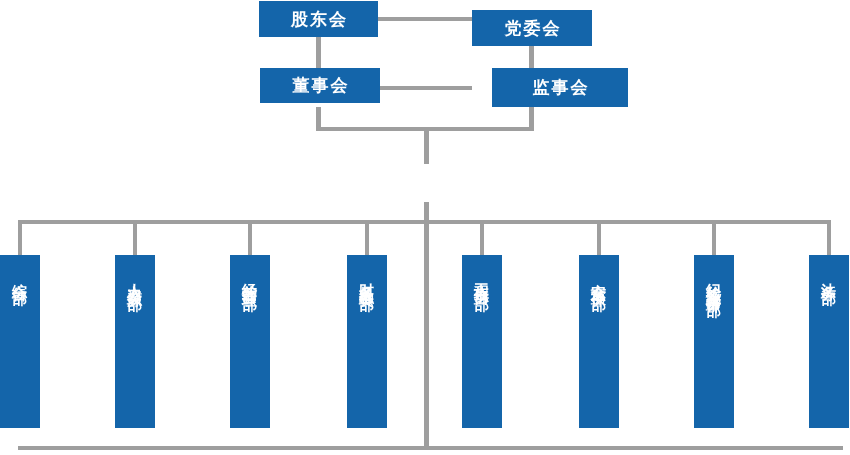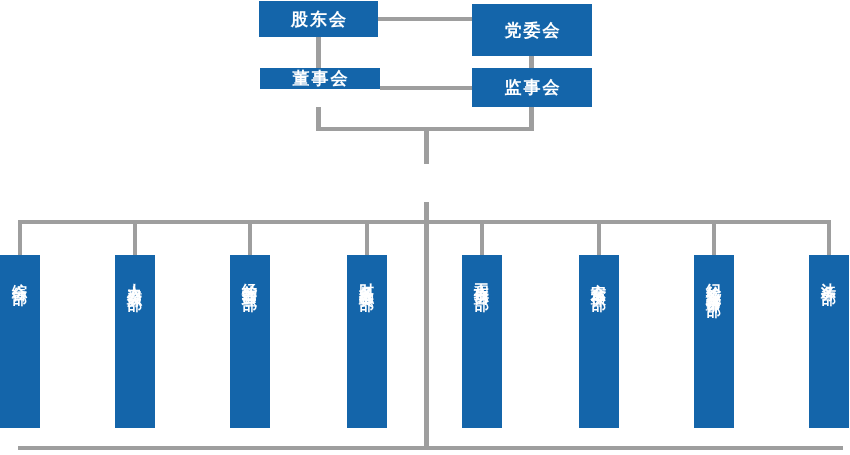--- a/index.html
+++ b/index.html
@@ -76,27 +76,27 @@
   <div class="ln" style="left:365px;top:224px;width:4px;height:31px"></div>
   <div class="ln" style="left:480px;top:224px;width:4px;height:31px"></div>
   <div class="ln" style="left:597px;top:224px;width:4px;height:31px"></div>
   <div class="ln" style="left:712px;top:224px;width:4px;height:31px"></div>
   <div class="ln" style="left:827px;top:224px;width:4px;height:31px"></div>
   <div class="ln" style="left:18px;top:446px;width:825px;height:4px"></div>
 
   <div class="node-h" style="left:259px;top:1px;width:119px;height:36px">
     <span>股东会</span>
   </div>
-  <div class="node-h" style="left:472px;top:4px;width:120px;height:52px">
+  <div class="node-h" style="left:472px;top:10px;width:120px;height:36px">
     <span>党委会</span>
   </div>
-  <div class="node-h" style="left:260px;top:68px;width:120px;height:21px">
+  <div class="node-h" style="left:260px;top:68px;width:120px;height:35px">
     <span>董事会</span>
   </div>
-  <div class="node-h" style="left:472px;top:68px;width:120px;height:39px">
+  <div class="node-h" style="left:492px;top:68px;width:136px;height:39px">
     <span>监事会</span>
   </div>
 
   <div class="node-v" style="left:0px;top:255px">
     <span class="vtext">综合部</span>
   </div>
   <div class="node-v" style="left:115px;top:255px">
     <span class="vtext">人力资源部</span>
   </div>
   <div class="node-v" style="left:230px;top:255px">

